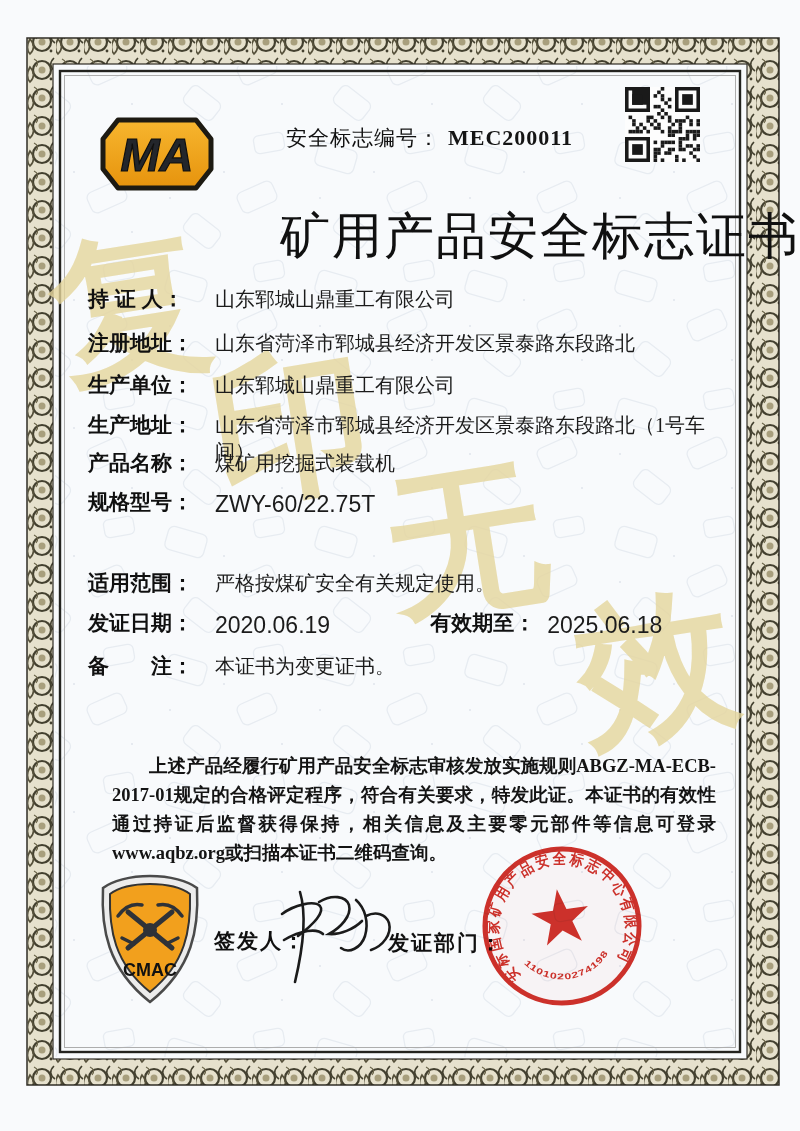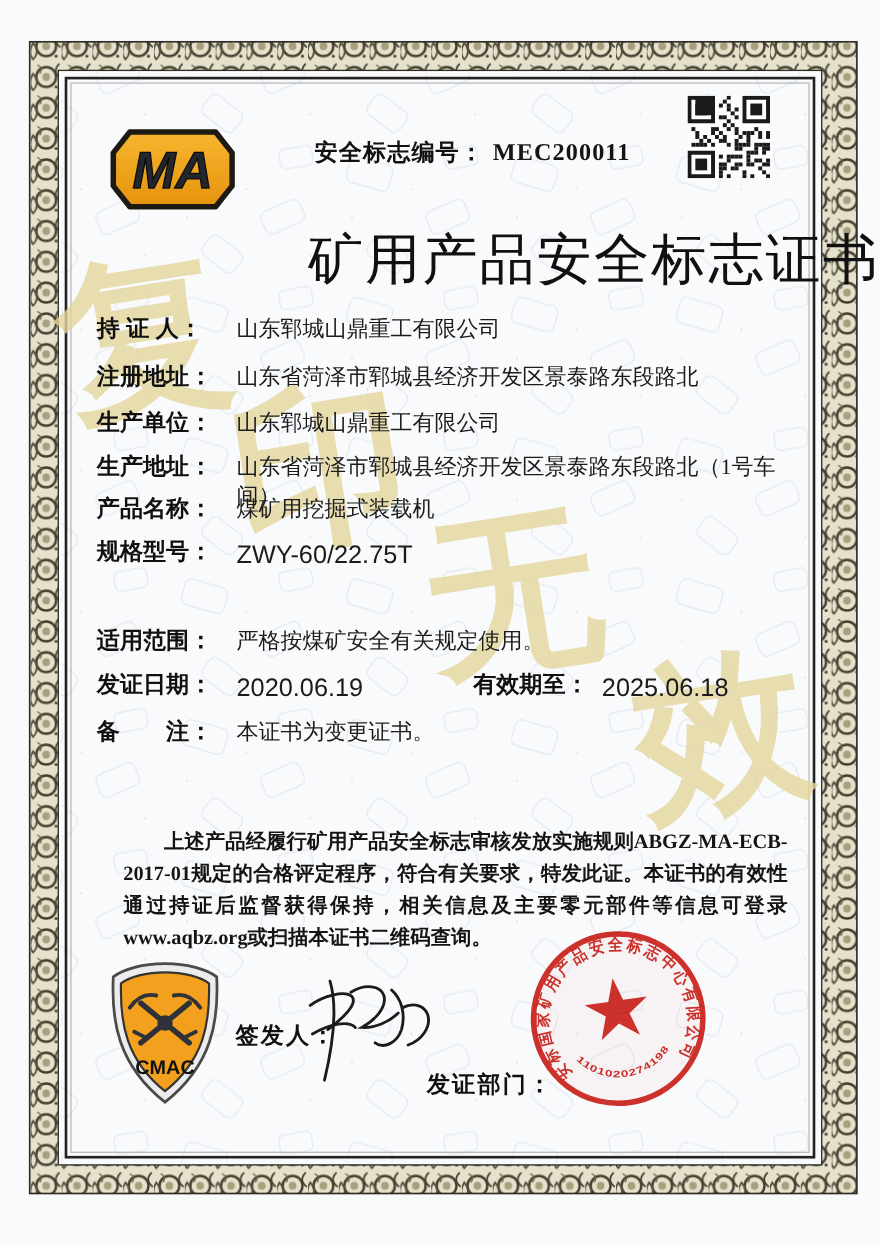--- a/index.html
+++ b/index.html
@@ -2,39 +2,39 @@
 <html><head>
 <meta charset="utf-8">
 <style>
   html,body{margin:0;padding:0;background:#eef0f2;}
   .page{position:relative;width:800px;height:1131px;background:#f9fafc;overflow:hidden;
         font-family:"Liberation Sans",sans-serif;}
   svg{display:block;}
   .abs{position:absolute;}
   
   .certline{position:absolute;left:286px;top:124px;white-space:nowrap;}
-  .certline .lbl{font-size:21px;font-weight:bold;color:#111;letter-spacing:1px;margin-top:32px;}
+  .certline .lbl{font-size:21px;font-weight:normal;color:#111;letter-spacing:1px;margin-top:32px;}
   .certline .num{font-family:"Liberation Serif",serif;font-size:22px;font-weight:bold;color:#151515;margin-left:8px;letter-spacing:1px;}
   
   .title{position:absolute;left:0;top:203px;width:800px;text-align:right;
          font-family:"Liberation Serif",serif;font-weight:normal;font-size:50px;color:#101010;letter-spacing:2px;}
   
   .row{position:absolute;left:88px;width:640px;display:flex;align-items:flex-start;}
   .lab{flex:none;min-width:127px;font-size:21px;font-weight:bold;color:#101010;line-height:26px;}
   .lab.wide{min-width:0;padding-right:14px;white-space:nowrap;}
   .val{font-size:20px;color:#1b1b1b;line-height:26px;}
   .k{font-family:"Liberation Serif",serif;}
   .m{font-family:Liberation Sans, sans-serif;font-size:23px;padding-top:2px;letter-spacing:0;}
   .wrapv{width:512px;}
   
   .para{position:absolute;left:112px;top:752px;width:604px;font-family:"Liberation Serif",serif;
         font-size:18.5px;font-weight:600;color:#141414;line-height:29px;text-indent:2em;text-align:justify;}
   
   .siglbl{position:absolute;left:214px;top:927px;font-size:21px;font-weight:bold;color:#101010;letter-spacing:2px;text-align:right;}
-  .deptlbl{position:absolute;left:388px;top:972px;font-size:21px;font-weight:bold;color:#101010;letter-spacing:2px;}
+  .deptlbl{position:absolute;left:388px;top:929px;font-size:21px;font-weight:bold;color:#101010;letter-spacing:2px;}
   
   .wm{position:absolute;font-family:"Liberation Serif",serif;font-weight:bold;font-size:158px;
       color:#e5d69d;opacity:.8;transform:rotate(-9deg);line-height:1;pointer-events:none;}
   .seal-svg{mix-blend-mode:multiply;}
 </style>
 </head>
 <body>
 
 <div class="page">
 

